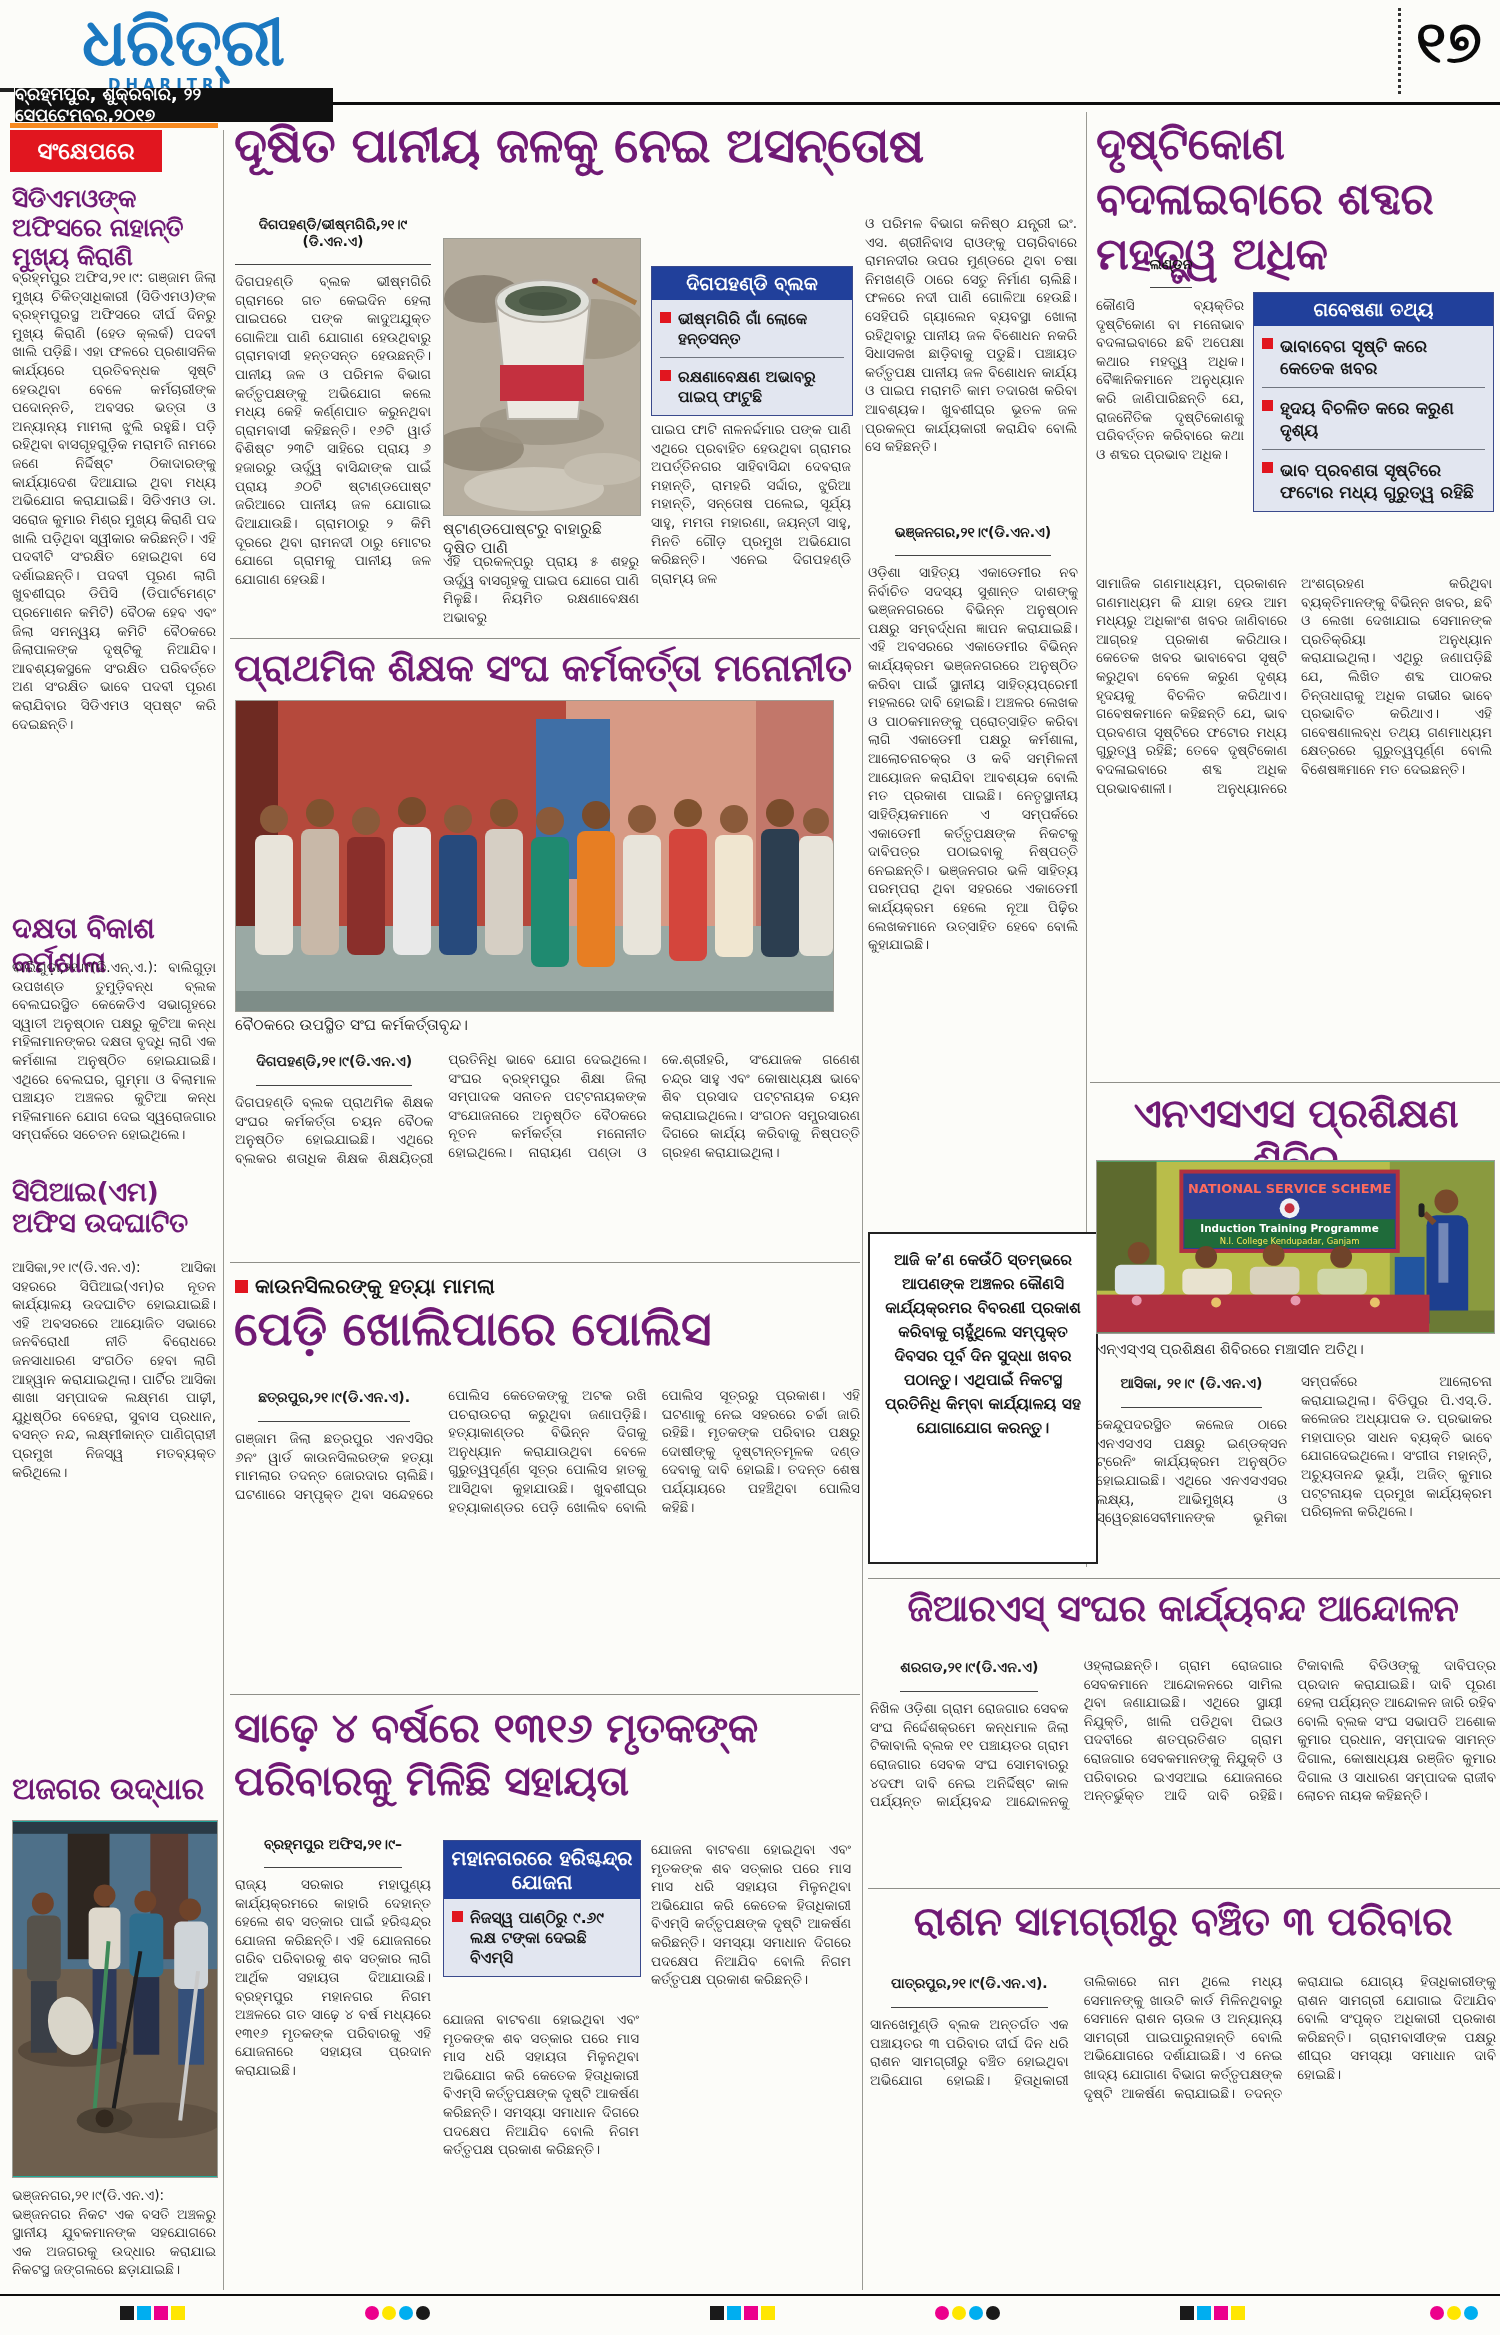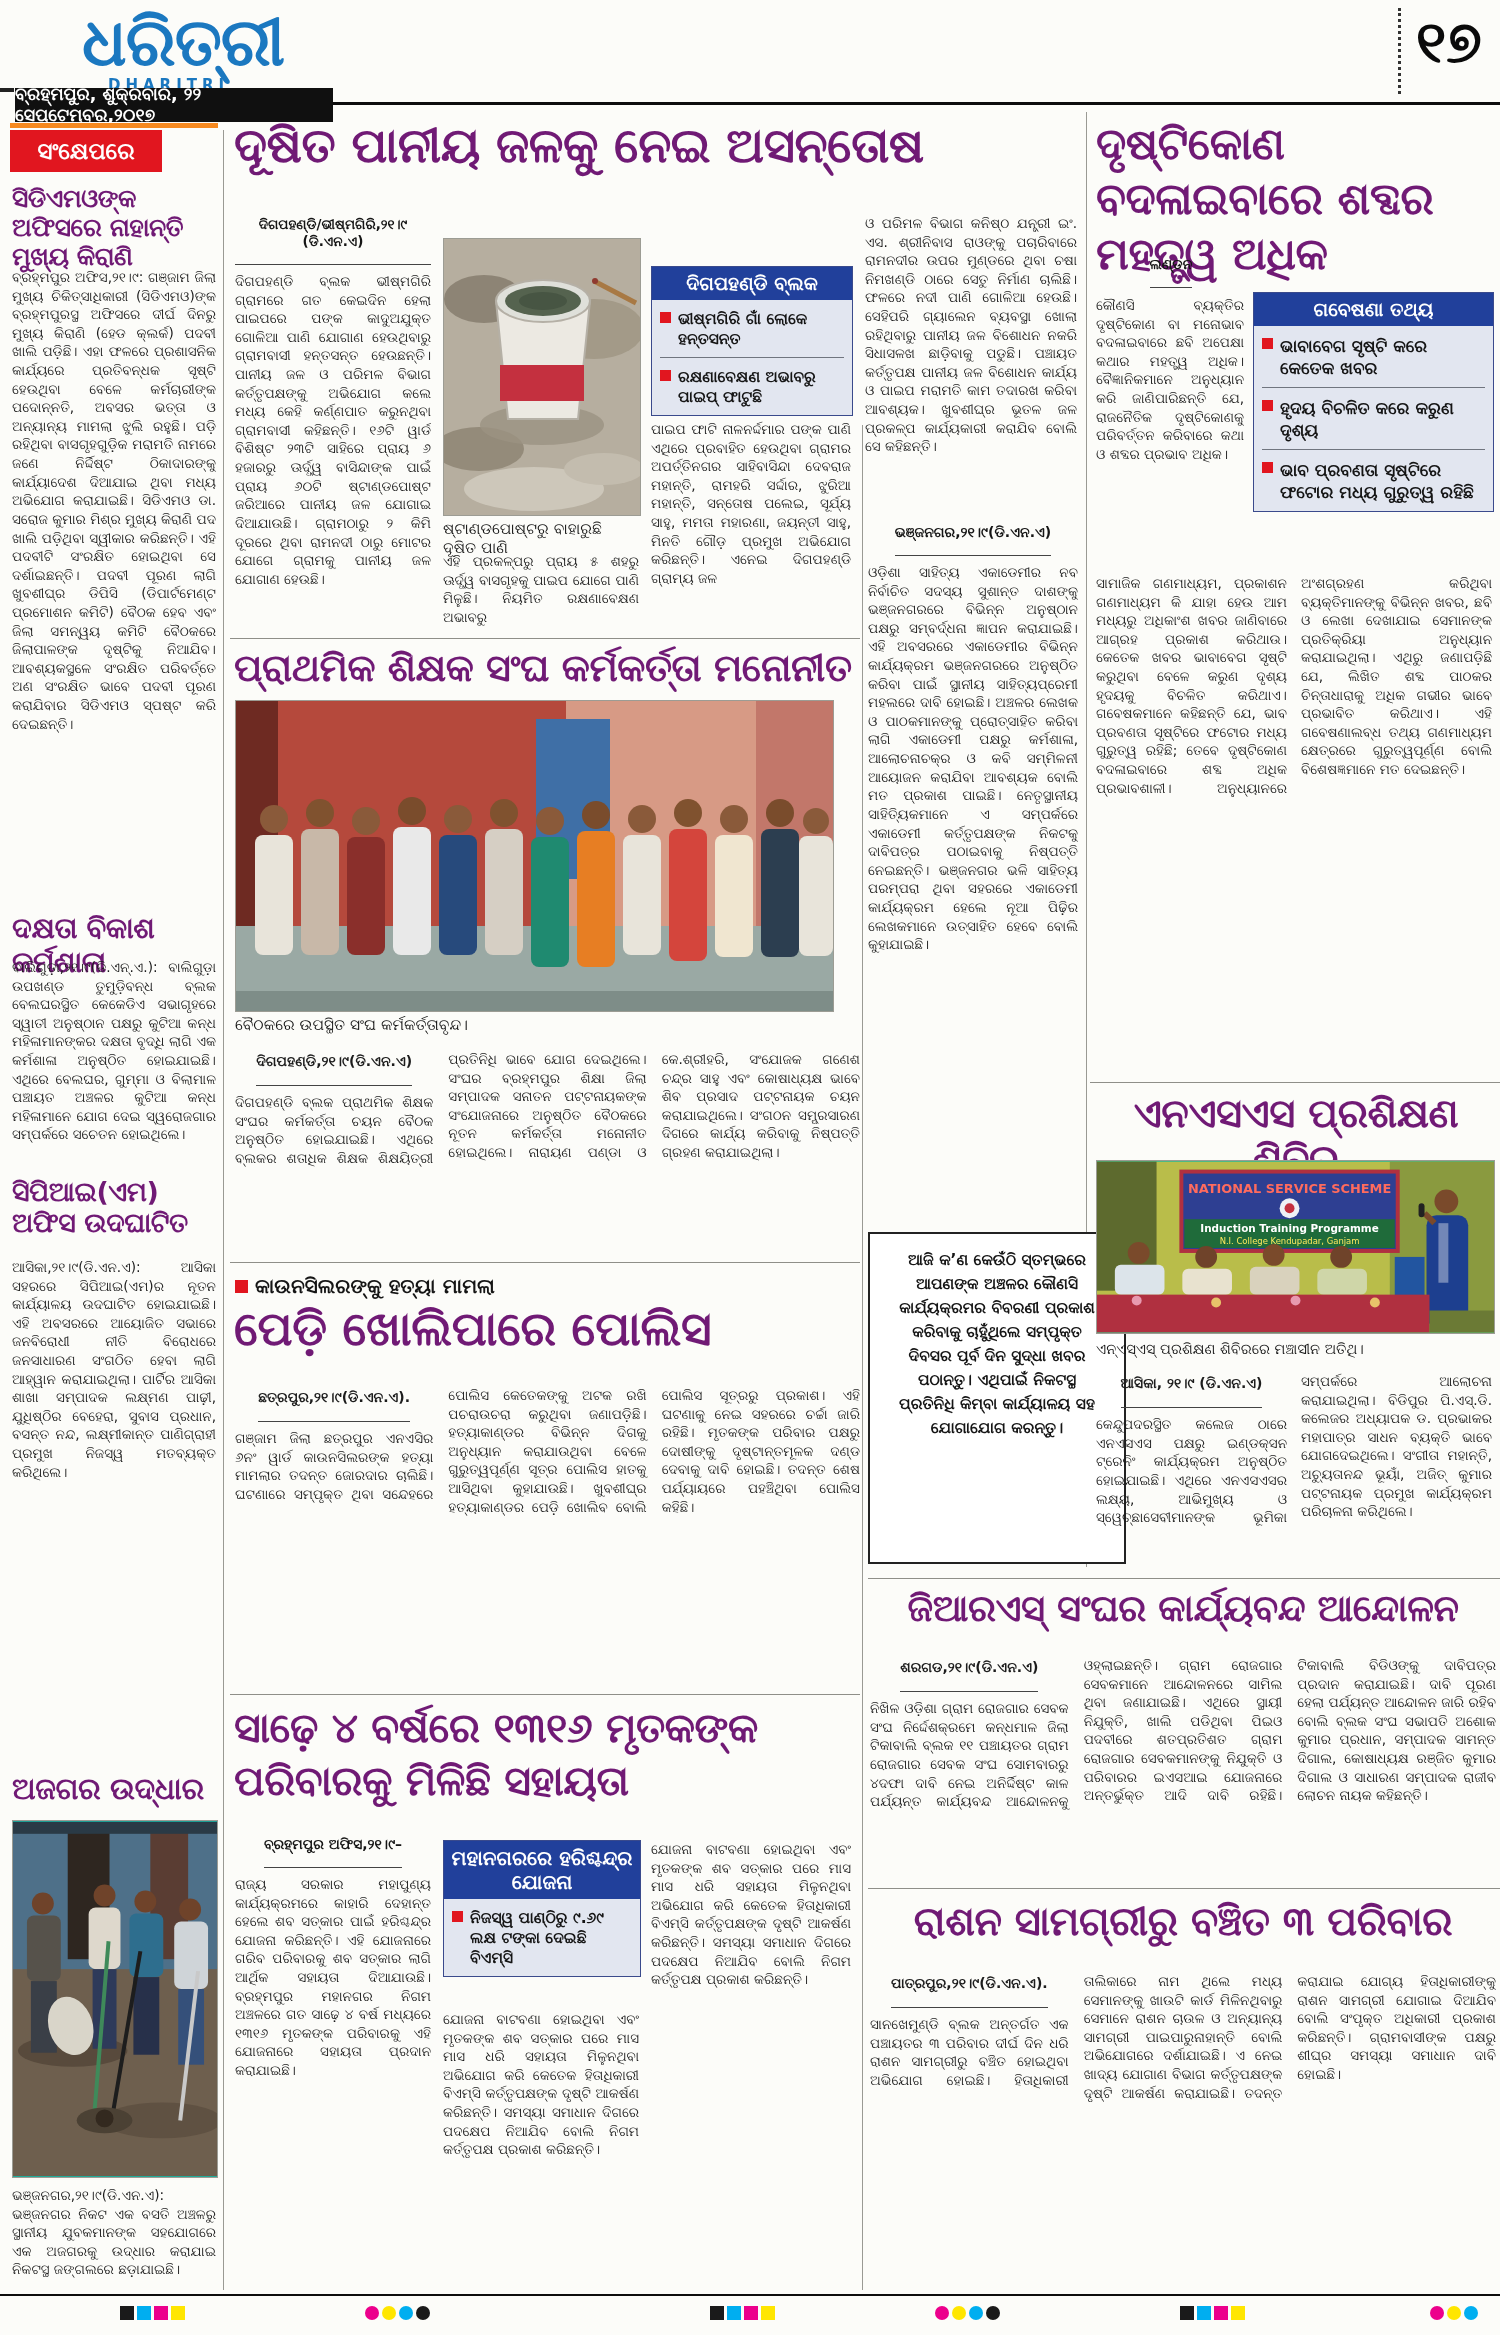--- a/index.html
+++ b/index.html
@@ -32,21 +32,21 @@
   .bluebox{border:1px solid #3a4a8c;background:#e2e6f0;overflow:hidden;}
   .bluebox .bb-head{background:#21409b;color:#fff;font-weight:bold;font-size:19px;
                     text-align:center;padding:5px 4px;line-height:1.2;}
   .bb-item{display:flex;gap:7px;align-items:flex-start;padding:9px 8px 8px 8px;
            font-weight:bold;font-size:15.5px;line-height:1.3;}
   .bb-sep{height:1px;background:#70757f;margin:0 8px;}
   .redsq{flex:0 0 auto;width:11px;height:11px;background:#e1161f;margin-top:3px;}
   .caption{font-weight:normal;font-size:15.5px;line-height:1.25;}
   .kicker{display:flex;align-items:center;gap:7px;font-weight:bold;font-size:20px;}
   .noticebox{border:2px solid #222;background:#fff;text-align:center;
-             font-weight:bold;padding:14px 24px;overflow:hidden;}
+             font-weight:bold;padding:14px 10px;overflow:hidden;}
   .noticebox .nb-txt{font-size:15.5px;line-height:1.55;}
   .photo-frame{border:1px solid #9c9c94;overflow:hidden;background:#14b8a6;}
   .markrow{display:flex;gap:3px;}
   .mark{width:14px;height:14px;}
   .mark.round{border-radius:50%;}
 </style>
 </head>
 <body>
 
 <div id="sheet">

